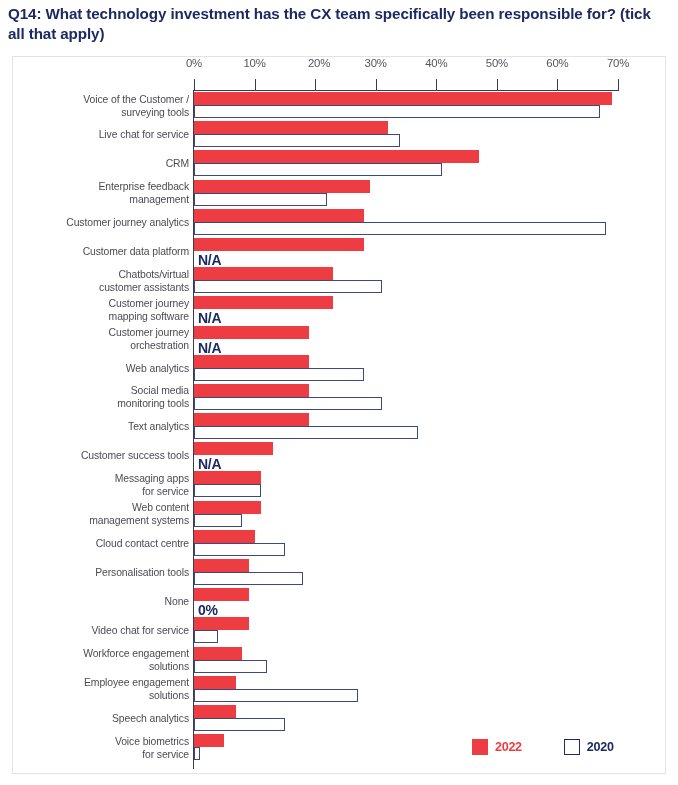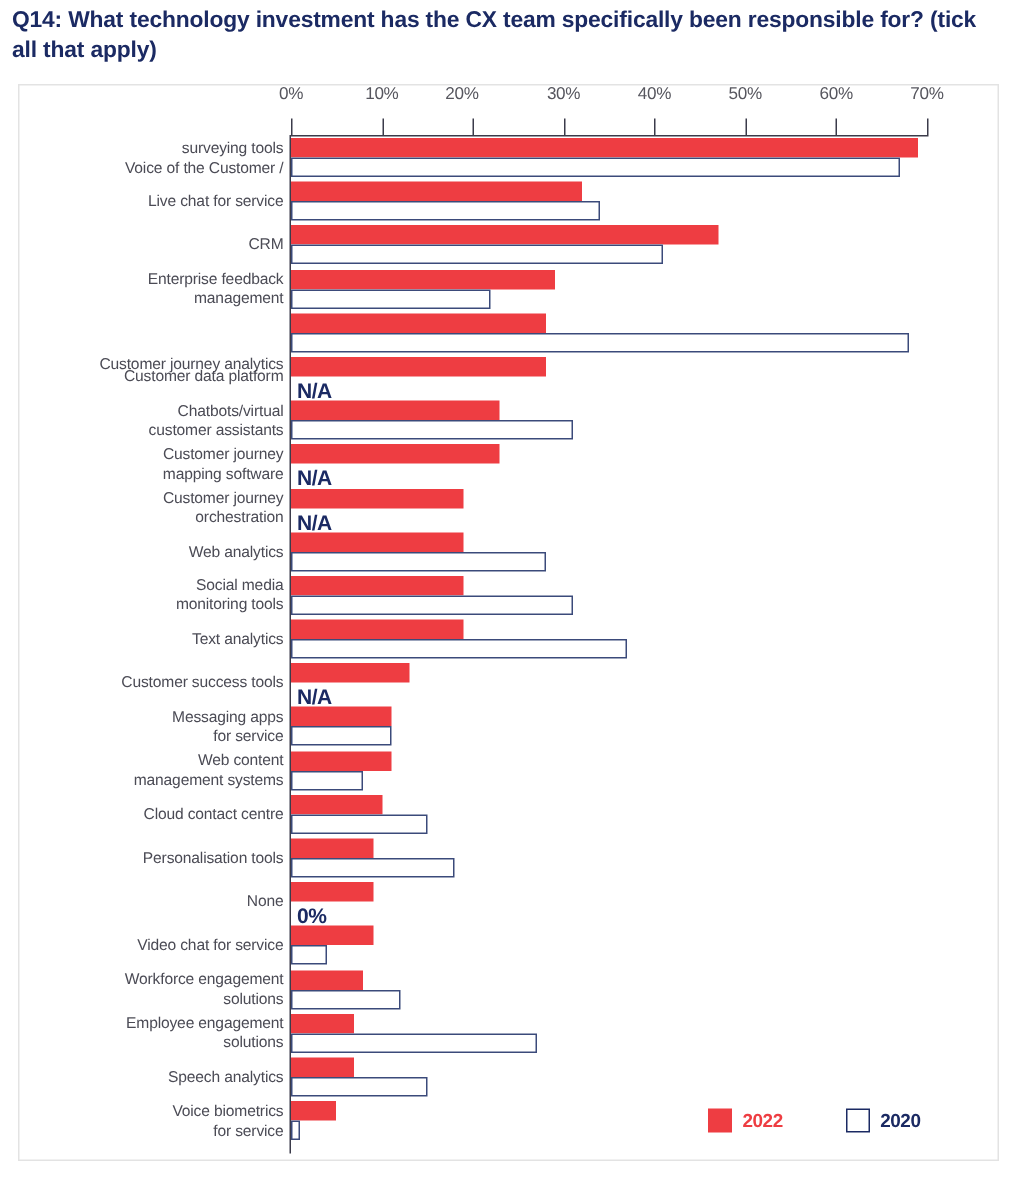--- a/index.html
+++ b/index.html
@@ -159,38 +159,38 @@
 
     <div class="axis-top"></div>
     <div class="axis-left"></div>
 
     <div id="axis-ticks">
         <div class="tick" style="left: 181px;"></div>
         <div class="tick-label" style="left: 181px;">0%</div>
         <div class="tick" style="left: 241.571px;"></div>
         <div class="tick-label" style="left: 241.571px;">10%</div>
         <div class="tick" style="left: 302.143px;"></div>
-        <div class="tick-label" style="left: 295px;">20%</div>
+        <div class="tick-label" style="left: 306px;">20%</div>
         <div class="tick" style="left: 362.714px;"></div>
         <div class="tick-label" style="left: 362.714px;">30%</div>
         <div class="tick" style="left: 423.286px;"></div>
         <div class="tick-label" style="left: 423.286px;">40%</div>
         <div class="tick" style="left: 483.857px;"></div>
         <div class="tick-label" style="left: 483.857px;">50%</div>
         <div class="tick" style="left: 544.429px;"></div>
         <div class="tick-label" style="left: 544.429px;">60%</div>
         <div class="tick" style="left: 605px;"></div>
         <div class="tick-label" style="left: 605px;">70%</div>
       </div>
 
     <div class="rows" id="rows">
         <div class="row" style="height: 29.2px;">
           <div class="cat-label" style="top: 0.6px;">
+            <div>Voice of the Customer /</div>
             <div>surveying tools</div>
-            <div>Voice of the Customer /</div>
           </div>
           <div class="bars">
             <div class="bar bar-2022" style="width: 417.943px; top: 0px;"></div>
             <div class="bar bar-2020" style="width: 405.829px; top: 13px;"></div>
           </div>
         </div>
         <div class="row" style="height: 29.2px;">
           <div class="cat-label" style="top: 7.1px;">
             <div>Live chat for service</div>
           </div>
@@ -212,21 +212,21 @@
           <div class="cat-label" style="top: 0.6px;">
             <div>Enterprise feedback</div>
             <div>management</div>
           </div>
           <div class="bars">
             <div class="bar bar-2022" style="width: 175.657px; top: 0px;"></div>
             <div class="bar bar-2020" style="width: 133.257px; top: 13px;"></div>
           </div>
         </div>
         <div class="row" style="height: 29.2px;">
-          <div class="cat-label" style="top: 7.1px; margin-top: 21px;">
+          <div class="cat-label" style="top: 7.1px;">
             <div>Customer journey analytics</div>
           </div>
           <div class="bars">
             <div class="bar bar-2022" style="width: 169.6px; top: 0px;"></div>
             <div class="bar bar-2020" style="width: 411.886px; top: 13px;"></div>
           </div>
         </div>
         <div class="row" style="height: 29.2px;">
           <div class="cat-label" style="top: 7.1px;">
             <div>Customer data platform</div>

